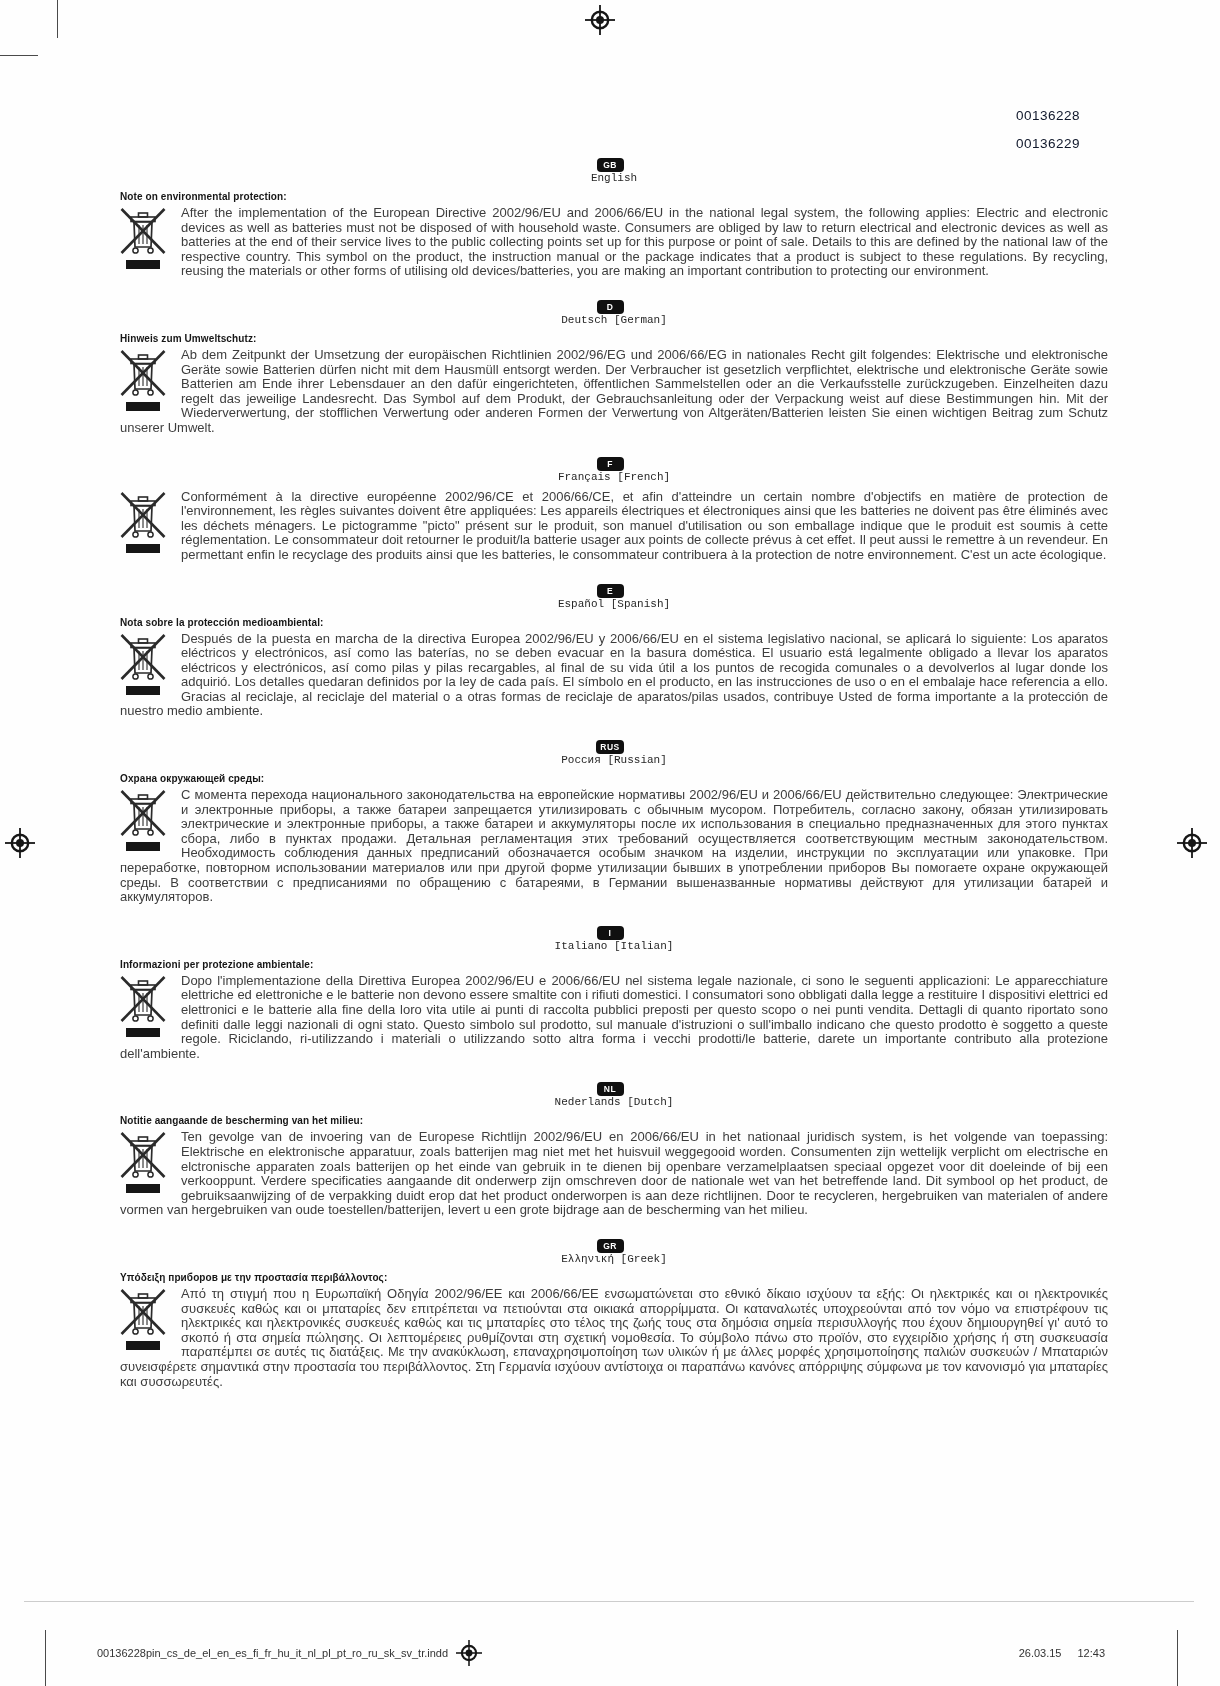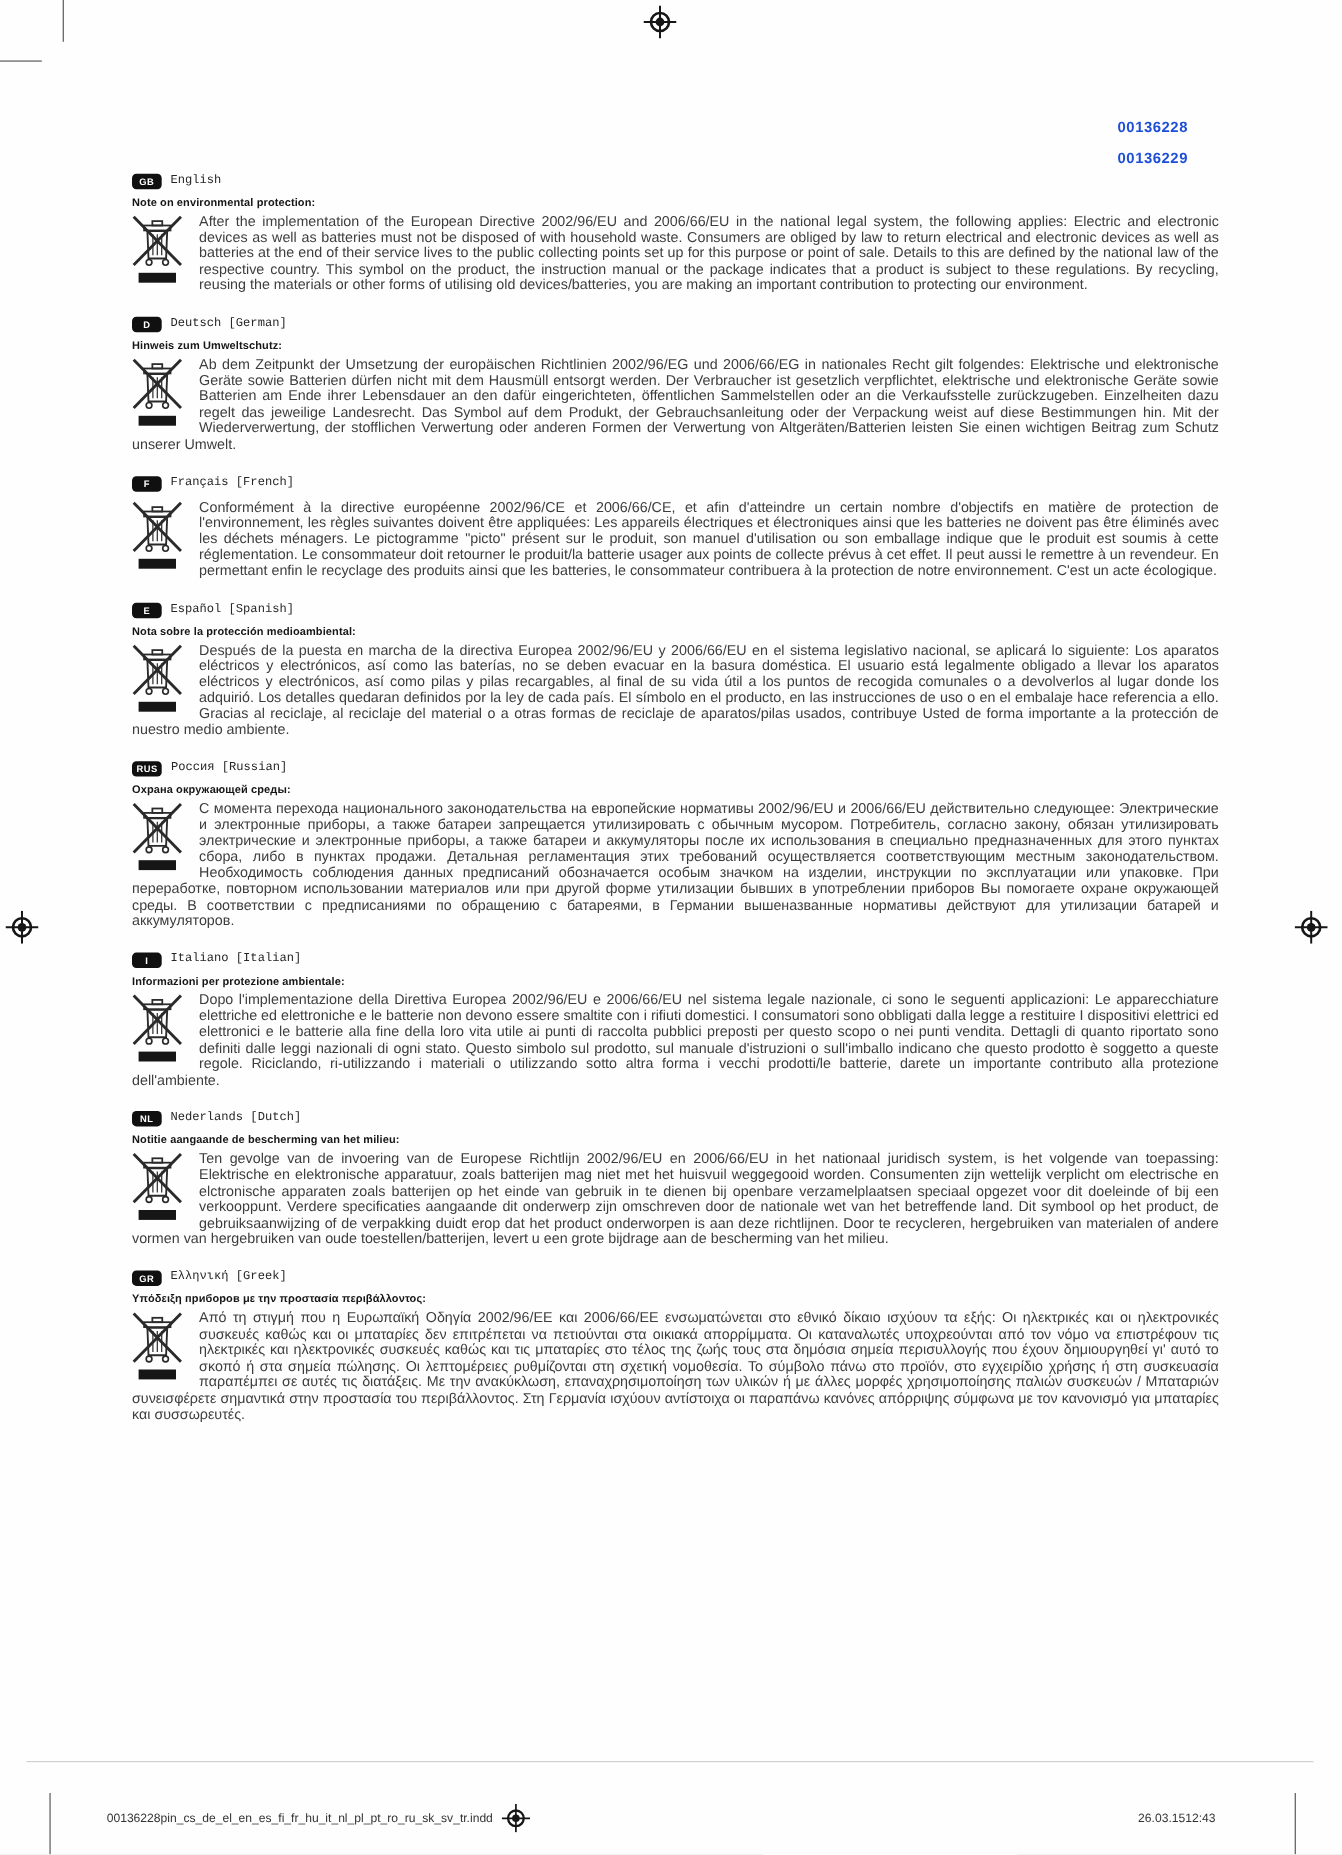--- a/index.html
+++ b/index.html
@@ -29,35 +29,35 @@
   .reg-left   { left: 5px;  top: 828px; }
   .reg-right  { left: 1177px; top: 828px; }
 
   
   .article-numbers {
     position: absolute;
     top: 102px;
     right: 140px;
     text-align: right;
     font-size: 13.5px;
-    font-weight: 700;
+    font-weight: 400;
     line-height: 28px;
-    color: #1d4ed8;
+    color: #0f172a;
     letter-spacing: 0.5px;
   }
 
   
   .content {
     position: absolute;
     left: 120px;
     right: 112px;
     top: 158px;
   }
   .lang-section { margin-bottom: 21px; }
-  .lang-row { display: flex; margin-bottom: 7px; }
+  .lang-row { display: flex; align-items: center; margin-bottom: 7px; flex-direction: column; }
   .badge {
     display: inline-flex;
     align-items: center;
     justify-content: center;
     min-width: 27px;
     height: 14px;
     padding: 0 4px;
     background: #101010;
     border-radius: 4px;
     margin-right: 8px;
@@ -98,21 +98,21 @@
     top: 1640px;
     height: 26px;
     font-size: 11px;
     color: #333333;
     display: flex;
     align-items: center;
     margin-left: 37px;
   }
   .footer-left { display: flex; align-items: center; gap: 8px; }
   .footer-reg { width: 26px; height: 26px; }
-  .footer-right { margin-left: auto; display: flex; }
+  .footer-right { margin-left: auto; display: flex; gap: 16px; }
 
   .hidden-defs { position: absolute; width: 0; height: 0; overflow: hidden; }
 </style>
 </head>
 <body>
 
 <svg class="hidden-defs" aria-hidden="true">
   <defs>
     <symbol id="regmark" viewBox="0 0 30 30">
       <line x1="15" y1="0" x2="15" y2="30" stroke="#161616" stroke-width="1.8"></line>

